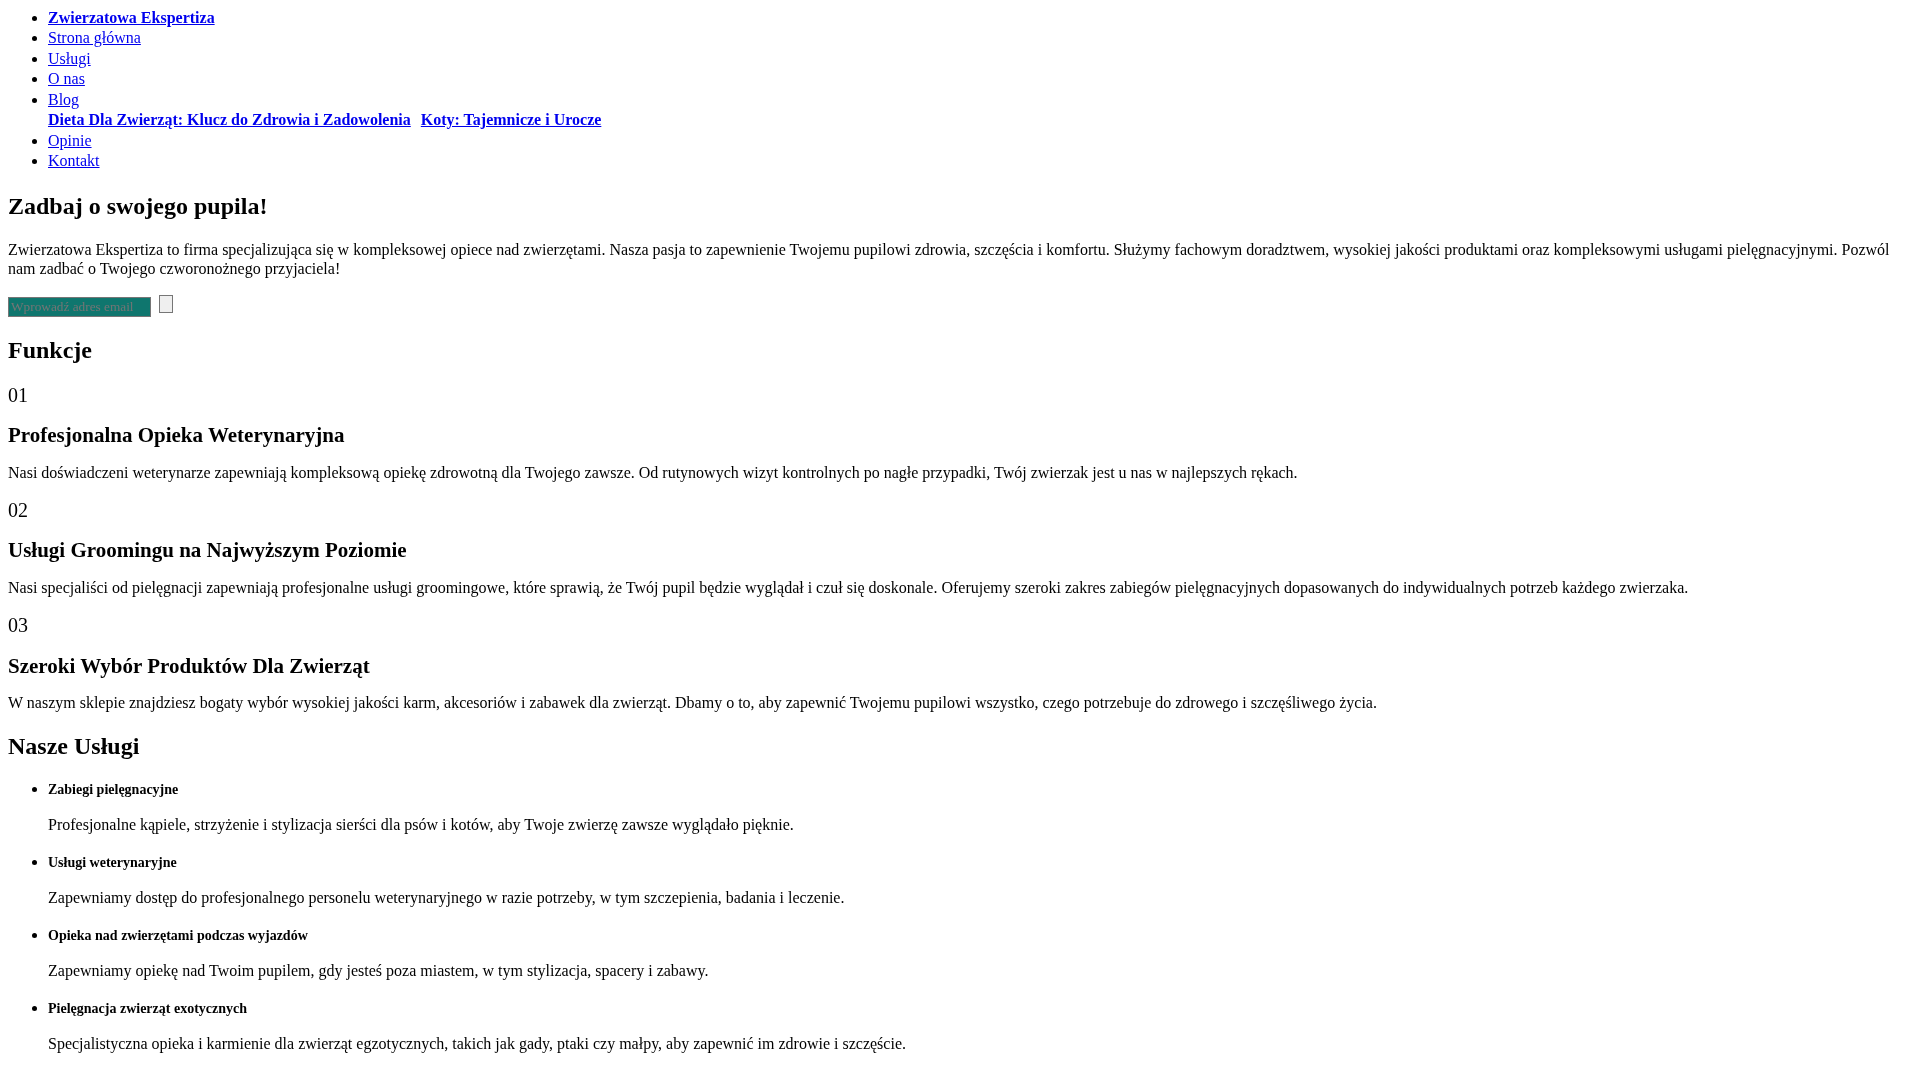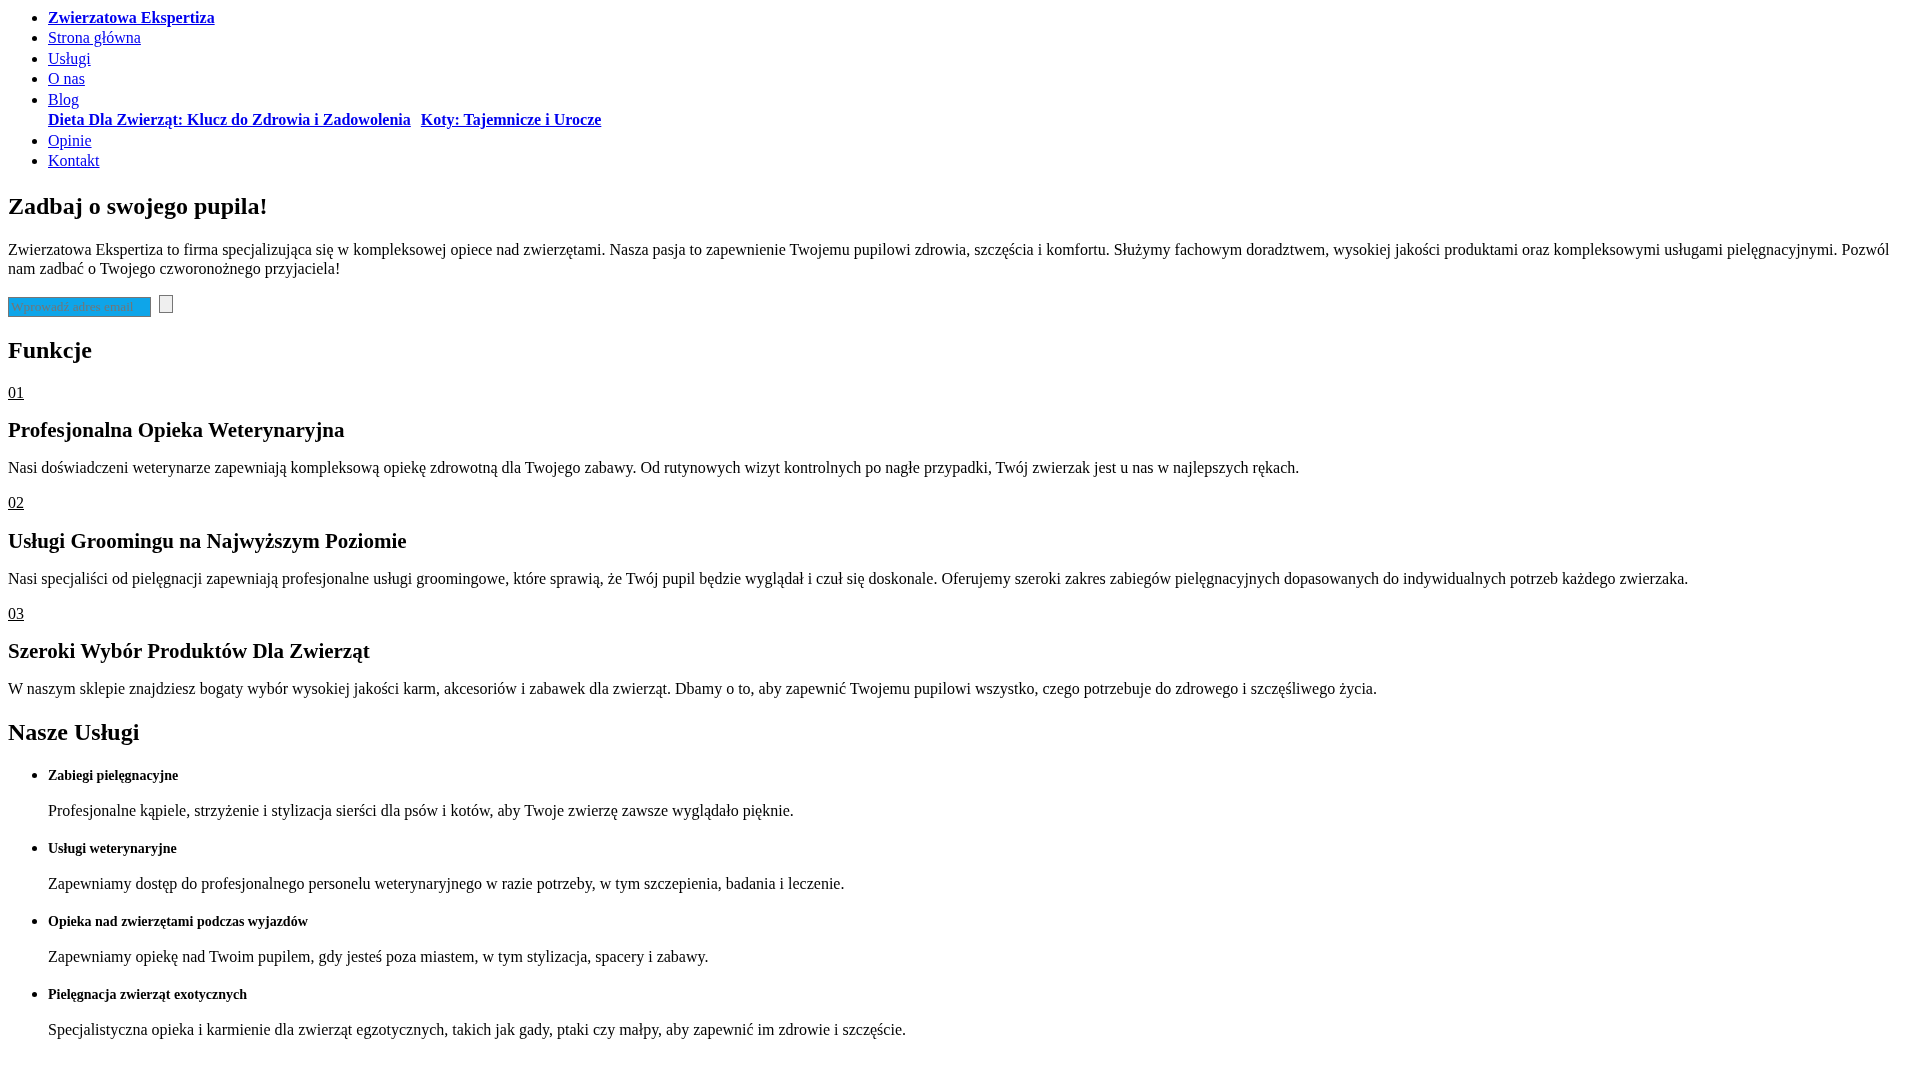--- a/index.html
+++ b/index.html
@@ -71,38 +71,37 @@
   .newsletter {
     margin: 16px 0 16px 0;
     display: block;
   }
   .newsletter input[type="text"] {
     font-family: "Liberation Serif", "DejaVu Serif", serif;
     font-size: 13.3px;
     padding: 1px 2px;
     border: 1px solid #767676;
     width: 137px;
-    background: #0ea5e9;
+    background: #0f766e;
     color: #000;
   }
   .newsletter button {
     font-family: "Liberation Serif", "DejaVu Serif", serif;
     font-size: 13.3px;
     padding: 1px 6px;
     border: 1px solid #767676;
     background: #efefef;
     color: #000;
     margin-left: 4px;
     min-width: 14px;
     min-height: 18px;
   }
   .feature-num {
     margin: 16px 0 16px 0;
-    font-size: 16px;
-    text-decoration: underline;
+    font-size: 20px;
   }
   .feature-title {
     font-size: 21px;
     font-weight: bold;
     margin: 16px 0 16px 0;
   }
   .feature-desc {
     margin: 16px 0 16px 0;
   }
   ul.services {
@@ -164,21 +163,21 @@
       <button type="submit"></button>
     </form>
   </section>
 
   <section>
     <h2>Funkcje</h2>
 
     <div>
       <p class="feature-num">01</p>
       <p class="feature-title">Profesjonalna Opieka Weterynaryjna</p>
-      <p class="feature-desc">Nasi doświadczeni weterynarze zapewniają kompleksową opiekę zdrowotną dla Twojego zabawy. Od rutynowych wizyt kontrolnych po nagłe przypadki, Twój zwierzak jest u nas w najlepszych rękach.</p>
+      <p class="feature-desc">Nasi doświadczeni weterynarze zapewniają kompleksową opiekę zdrowotną dla Twojego zawsze. Od rutynowych wizyt kontrolnych po nagłe przypadki, Twój zwierzak jest u nas w najlepszych rękach.</p>
     </div>
 
     <div>
       <p class="feature-num">02</p>
       <p class="feature-title">Usługi Groomingu na Najwyższym Poziomie</p>
       <p class="feature-desc">Nasi specjaliści od pielęgnacji zapewniają profesjonalne usługi groomingowe, które sprawią, że Twój pupil będzie wyglądał i czuł się doskonale. Oferujemy szeroki zakres zabiegów pielęgnacyjnych dopasowanych do indywidualnych potrzeb każdego zwierzaka.</p>
     </div>
 
     <div>
       <p class="feature-num">03</p>

